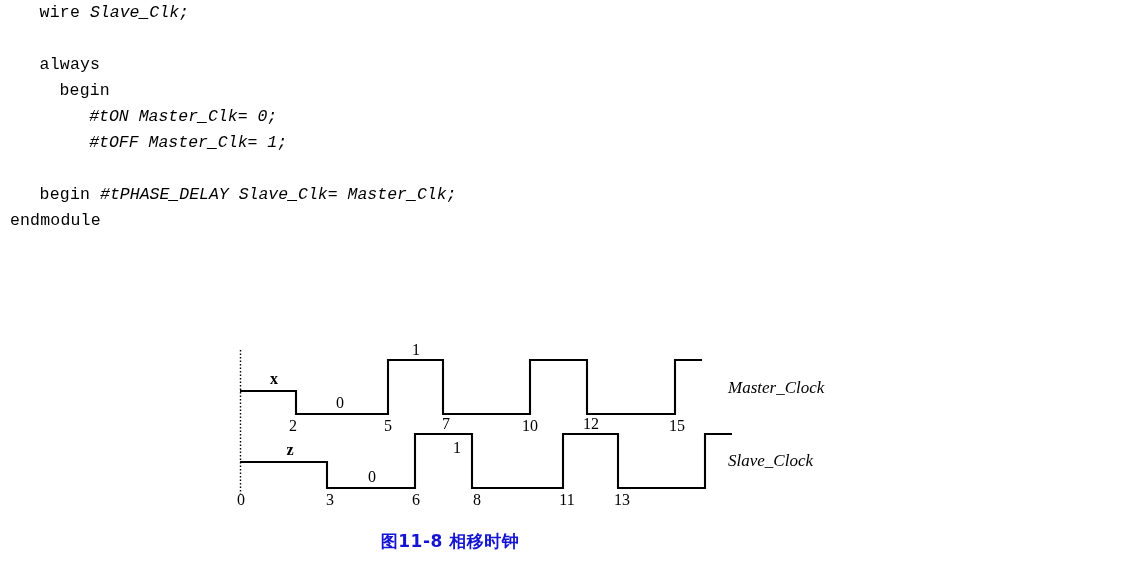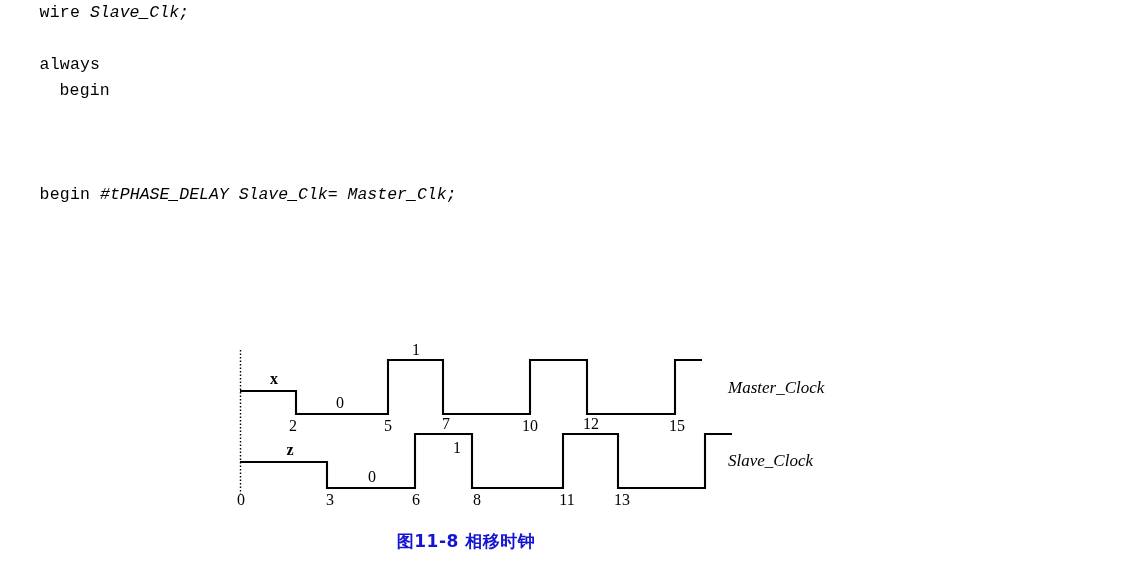--- a/index.html
+++ b/index.html
@@ -71,43 +71,44 @@
   }
   .wf-signal-name {
     font-family: "Liberation Serif", "DejaVu Serif", serif;
     font-size: 17px;
     font-style: italic;
     fill: #000000;
   }
 
   #figure-caption {
     position: absolute;
-    left: 16px;
+    left: 0;
     top: 194px;
     width: 900px;
     text-align: center;
     font-family: "DejaVu Sans", "Liberation Sans", sans-serif;
     font-size: 17px;
     font-weight: bold;
     color: #1414d2;
     letter-spacing: 0.5px;
   }
 </style>
 </head>
 <body>
 
 <div id="code-block">
     <div class="code-line"><span class="plain">    </span><span class="kw">wire</span><span class="plain"> </span><span class="id">Slave_Clk;</span></div>
     <div class="code-line blank">&nbsp;</div>
     <div class="code-line"><span class="plain">    </span><span class="kw">always</span></div>
     <div class="code-line"><span class="plain">      </span><span class="kw">begin</span></div>
-    <div class="code-line"><span class="plain">         </span></div>
-    <div class="code-line"><span class="plain">         </span></div>
+    <div class="code-line"><span class="plain">         </span><span class="id">#tON Master_Clk= 0;</span></div>
+    <div class="code-line"><span class="plain">         </span><span class="id">#tOFF Master_Clk= 1;</span></div>
     <div class="code-line blank">&nbsp;</div>
     <div class="code-line"><span class="plain">    </span><span class="kw">begin</span><span class="plain"> </span><span class="id">#tPHASE_DELAY Slave_Clk= Master_Clk;</span></div>
+    <div class="code-line"><span class="plain"> </span><span class="kw">endmodule</span></div>
   </div>
 
 <div id="figure">
 
   <svg id="waveform-svg" width="1124" height="190" viewBox="0 0 1124 190">
 
     <line x1="240.5" y1="14" x2="240.5" y2="158" stroke="#000000" stroke-width="1.4" stroke-dasharray="1.6 1.9"></line>
 
     <polyline fill="none" stroke="#000000" stroke-width="2.1" stroke-linejoin="miter" stroke-linecap="butt" points="240,55 296,55 296,78 388,78 388,24 443,24 443,78
                       530,78 530,24 587,24 587,78 675,78 675,24 702,24"></polyline>

